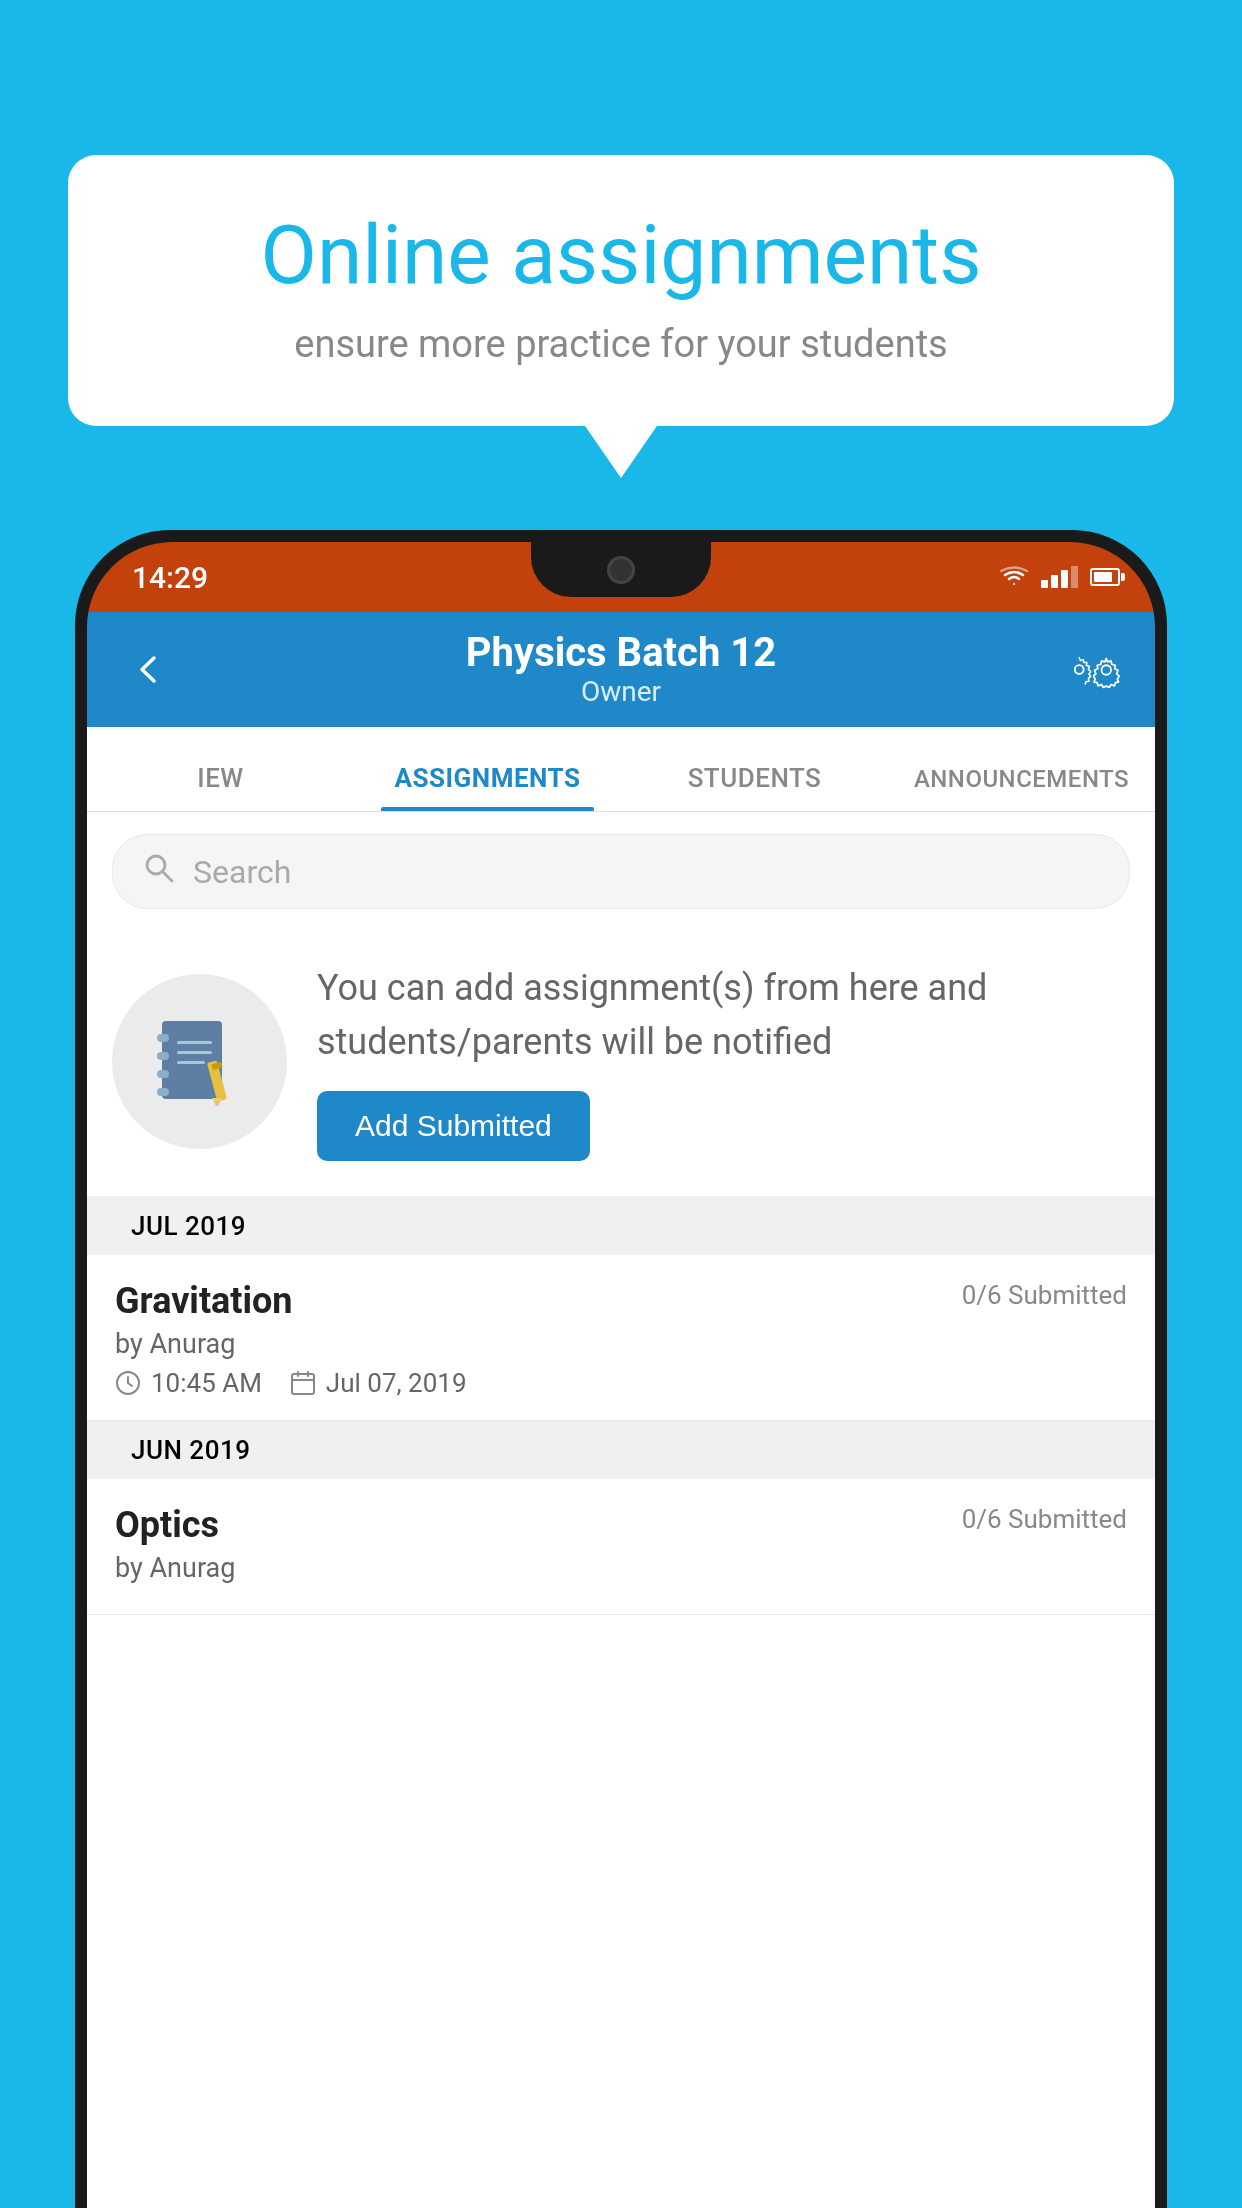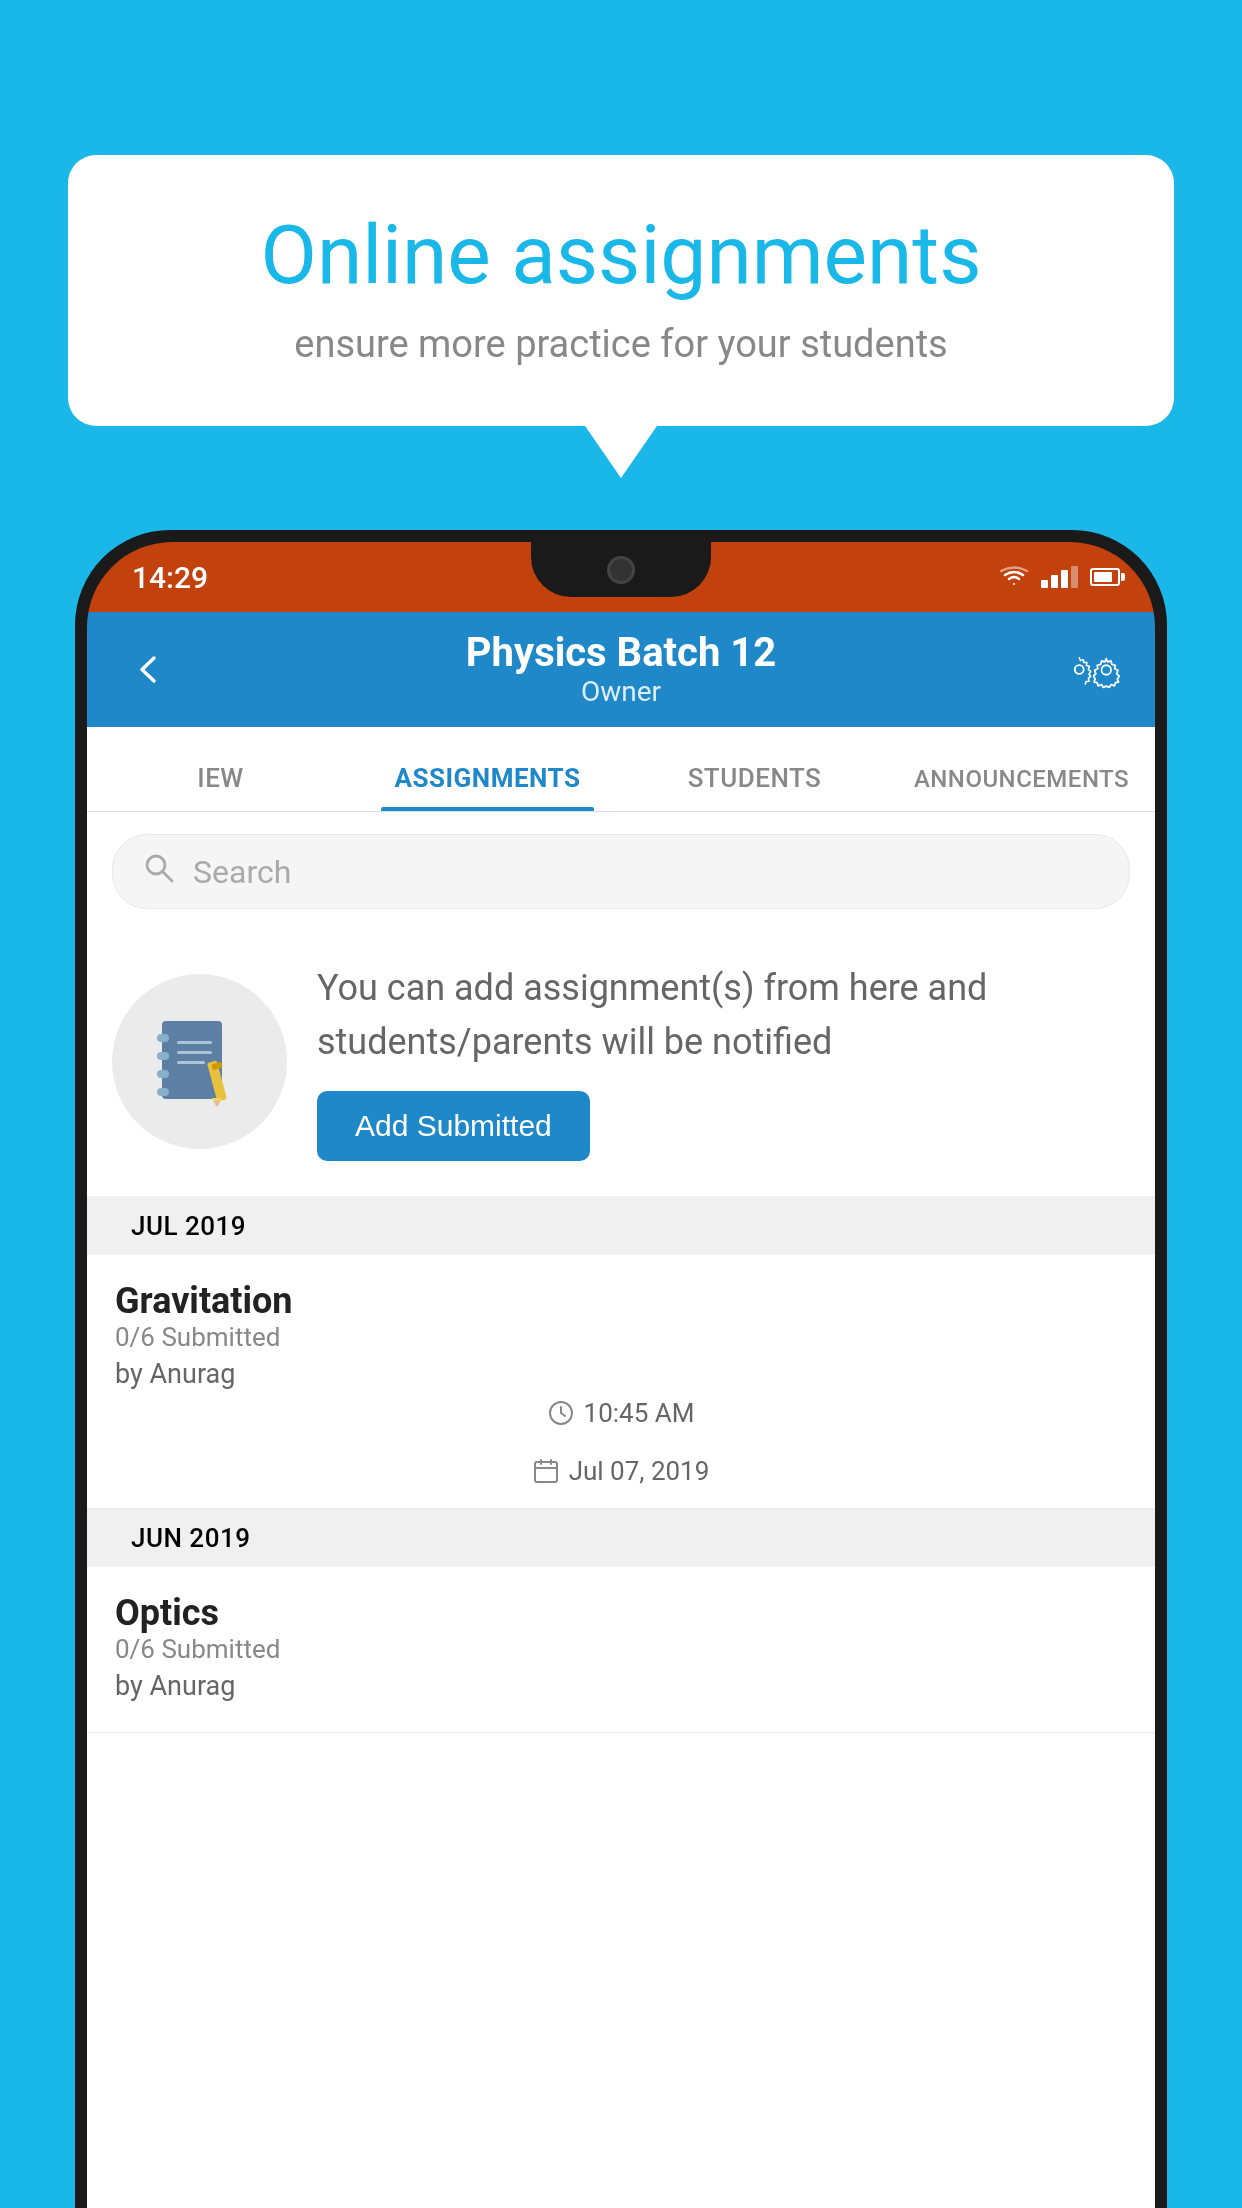--- a/index.html
+++ b/index.html
@@ -323,21 +323,20 @@
       padding: 25px 28px 22px;
       border-bottom: 1px solid #e8e8e8;
       cursor: pointer;
     }
 
     .assignment-row1 {
       display: flex;
       justify-content: space-between;
       align-items: flex-start;
       margin-bottom: 6px;
-      flex-direction: column;
     }
 
     .assignment-name {
       font-size: 36px;
       font-weight: 700;
       color: #222;
     }
 
     .assignment-submitted {
       font-size: 26px;
@@ -348,21 +347,20 @@
     .assignment-by {
       font-size: 27px;
       color: #666;
       margin-bottom: 8px;
     }
 
     .assignment-meta {
       display: flex;
       align-items: center;
       gap: 28px;
-      flex-direction: column;
     }
 
     .meta-item {
       display: flex;
       align-items: center;
       gap: 10px;
       font-size: 26px;
       color: #666;
     }
 

